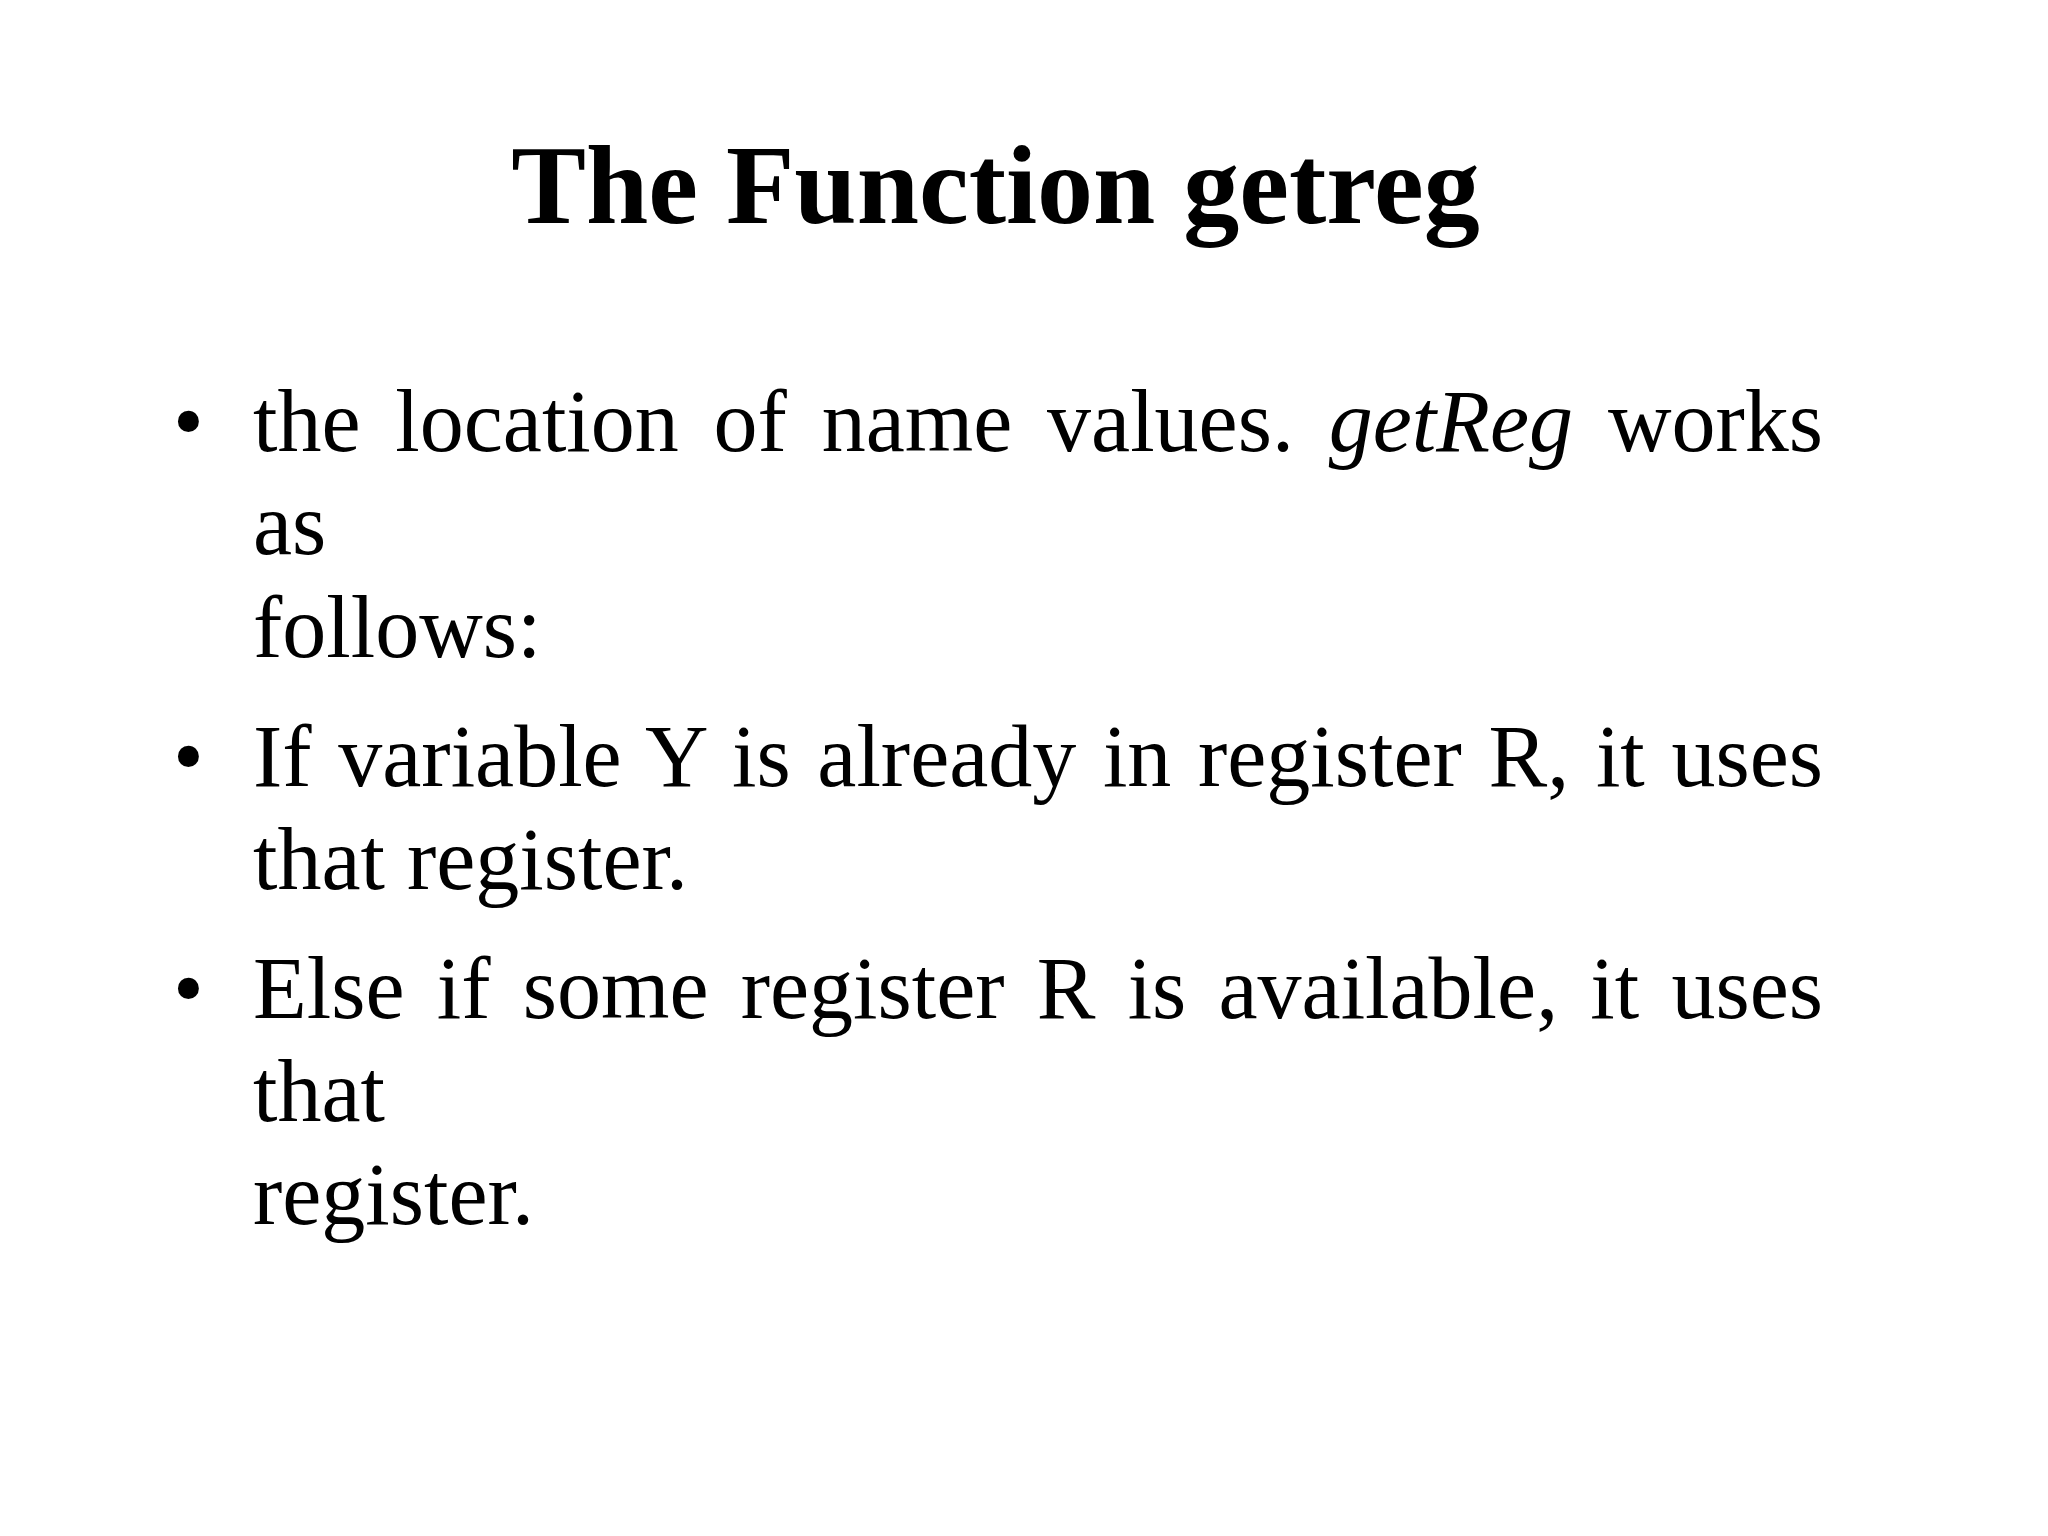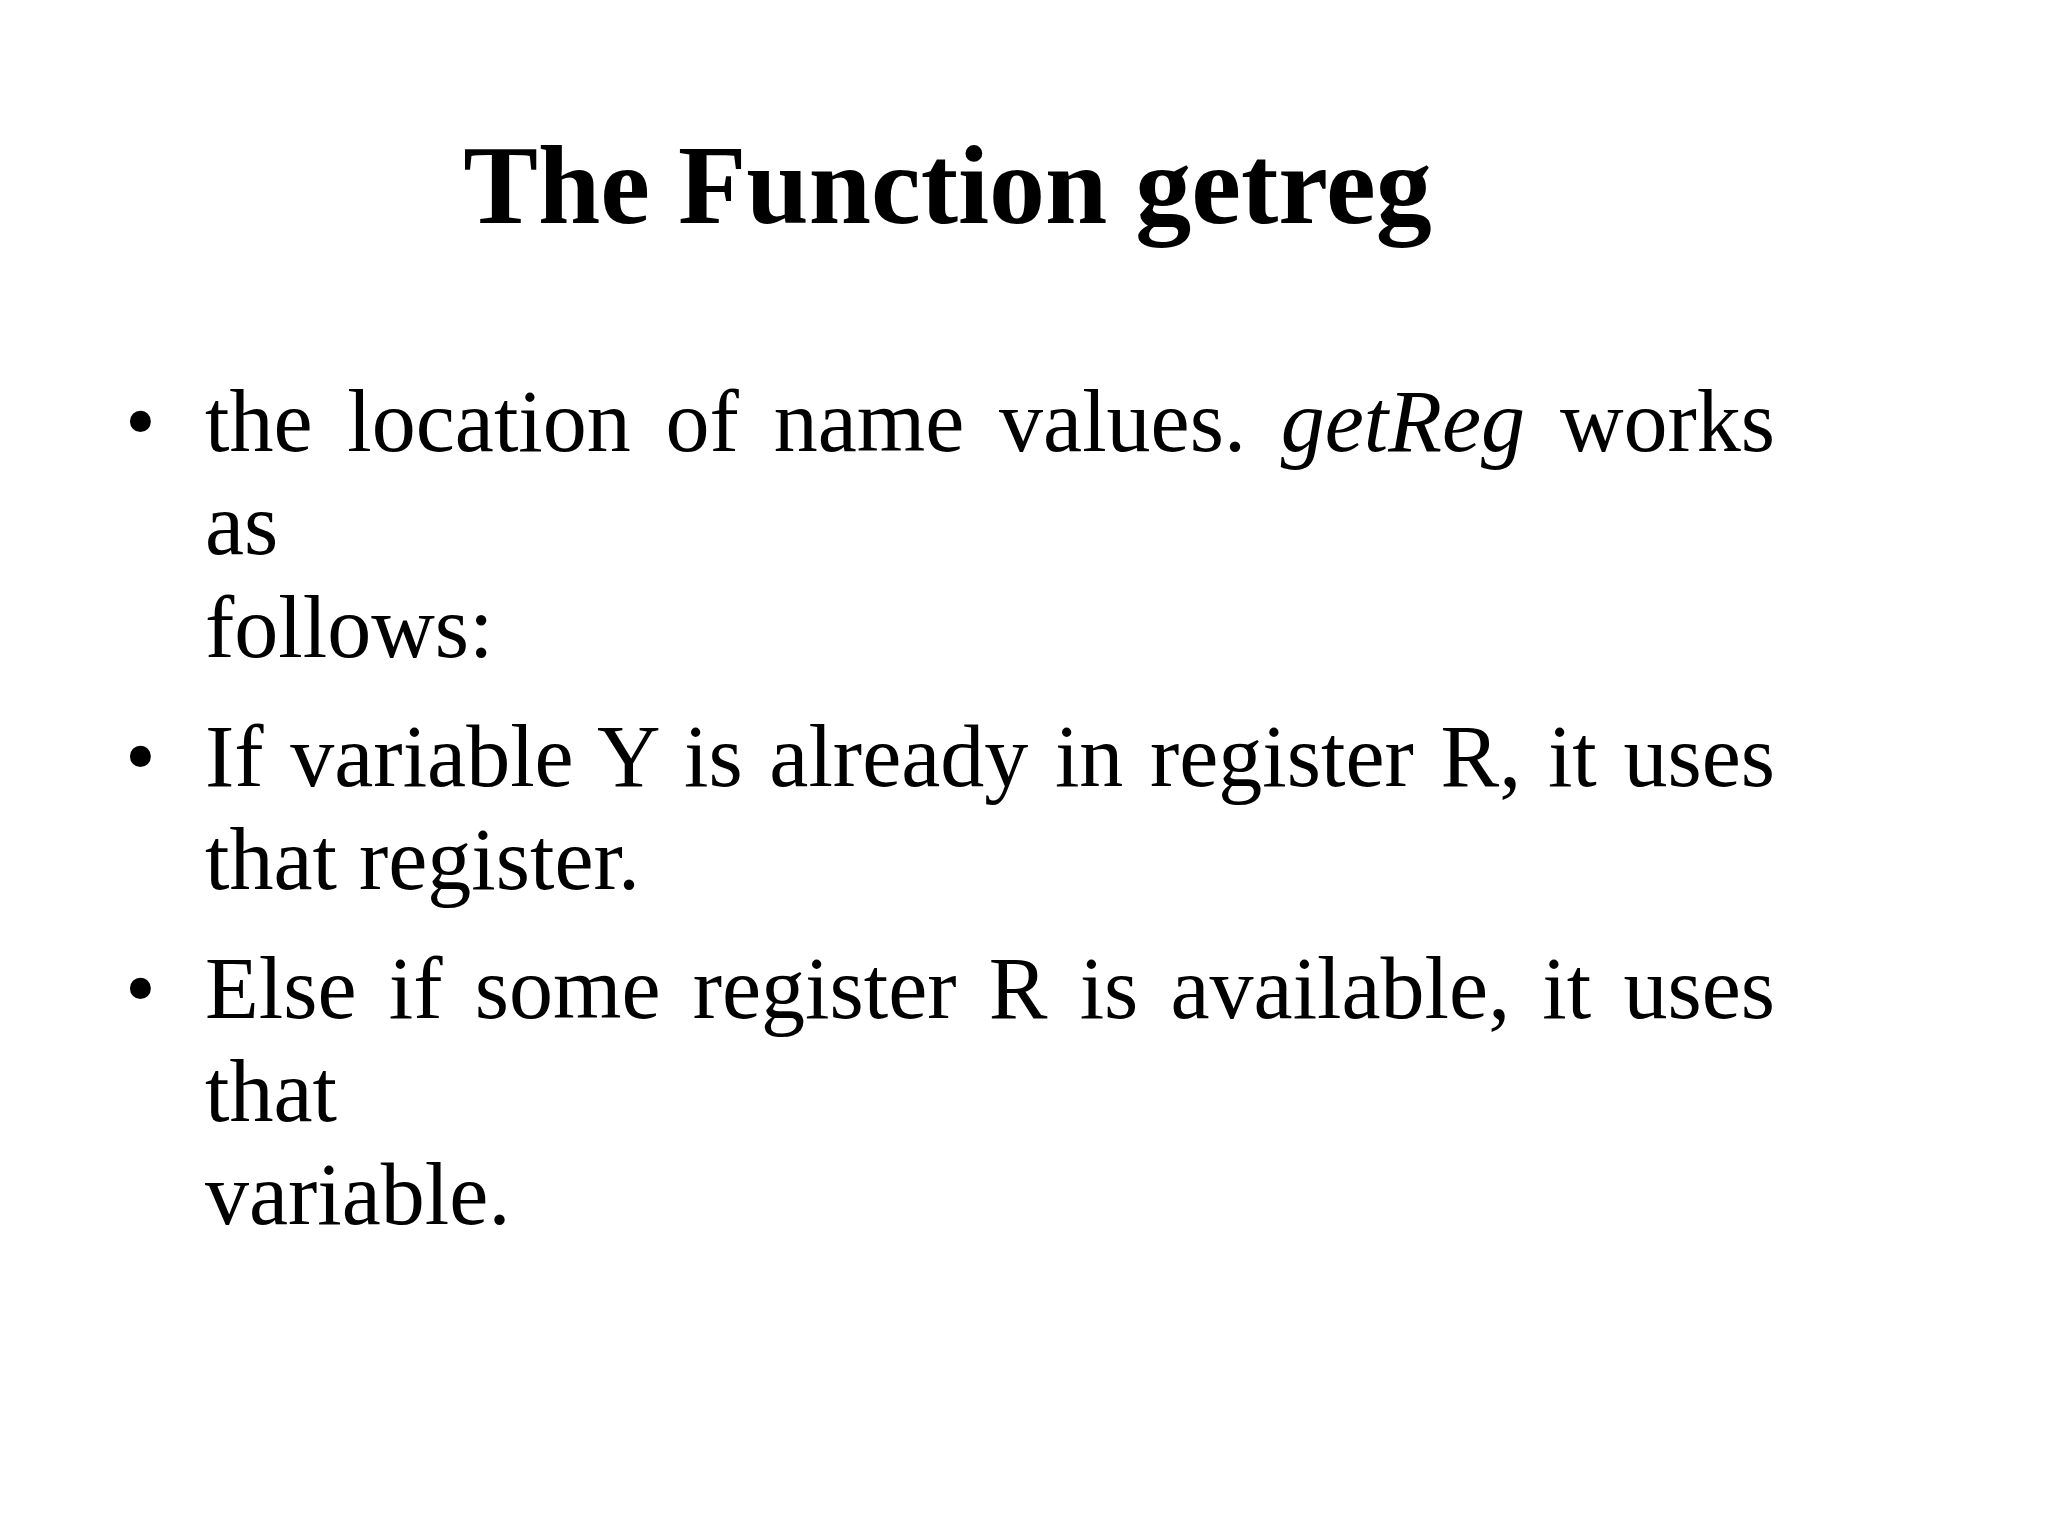--- a/index.html
+++ b/index.html
@@ -8,20 +8,21 @@
     background: #ffffff;
   }
   .slide {
     position: relative;
     width: 1895px;
     height: 1536px;
     background: var(--bg, #ffffff);
     color: var(--fg, #000000);
     font-family: "Liberation Serif", "DejaVu Serif", serif;
     overflow: hidden;
+    padding-left: 48px;
   }
   .title {
     margin: 118px 0 0 0;
     padding: 0;
     text-align: center;
     font-size: 112px;
     line-height: 134px;
     font-weight: bold;
     letter-spacing: 0;
   }
@@ -69,16 +70,16 @@
         <div class="line lastline"><span class="run">follows:</span></div>
       </div>
       <div class="bullet">
         <span class="bullet-marker">•</span>
         <div class="line"><span class="run">If variable Y is already in register R, it uses</span></div>
         <div class="line lastline"><span class="run">that register.</span></div>
       </div>
       <div class="bullet">
         <span class="bullet-marker">•</span>
         <div class="line"><span class="run">Else if some register R is available, it uses that</span></div>
-        <div class="line lastline"><span class="run">variable.</span></div>
+        <div class="line lastline"><span class="run">register.</span></div>
       </div>
     </div>
 </div>
 
 </body></html>

